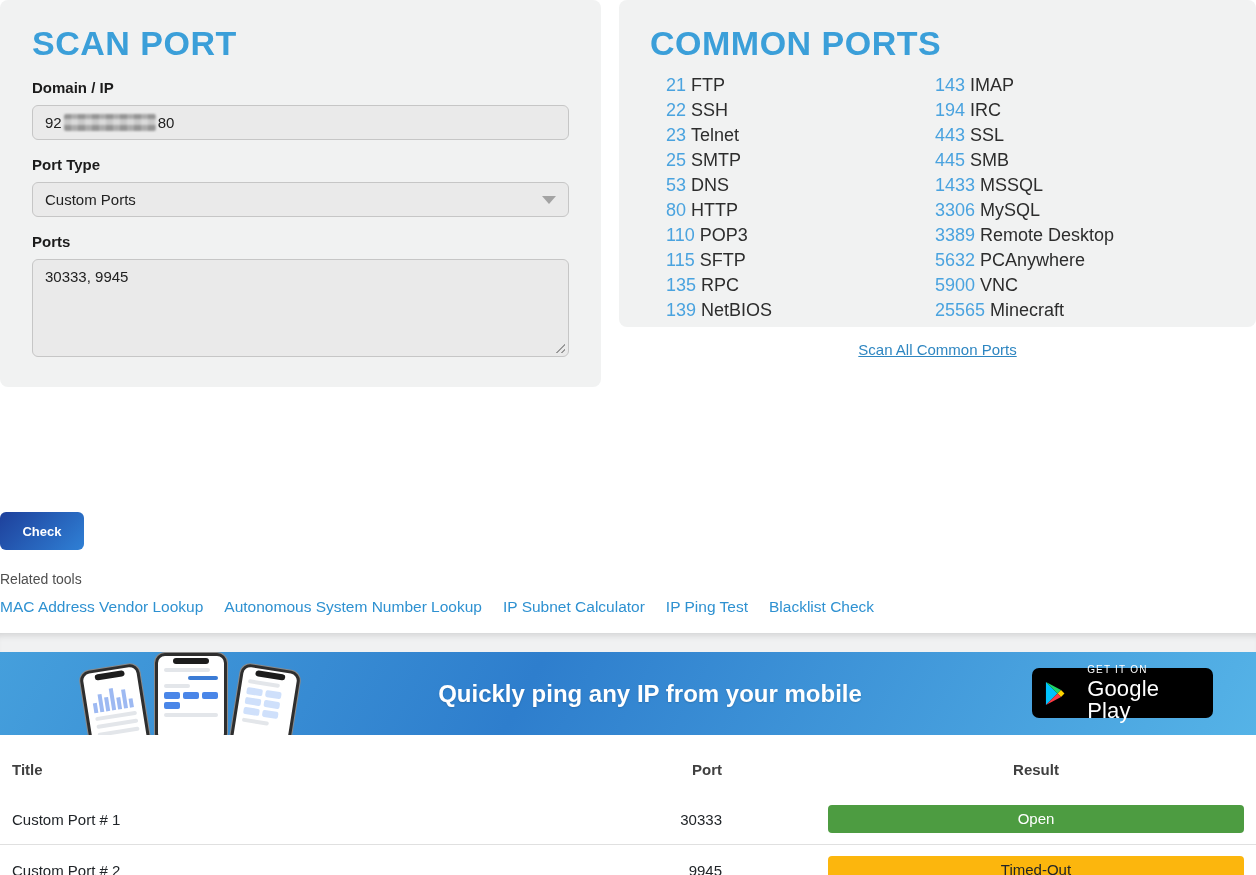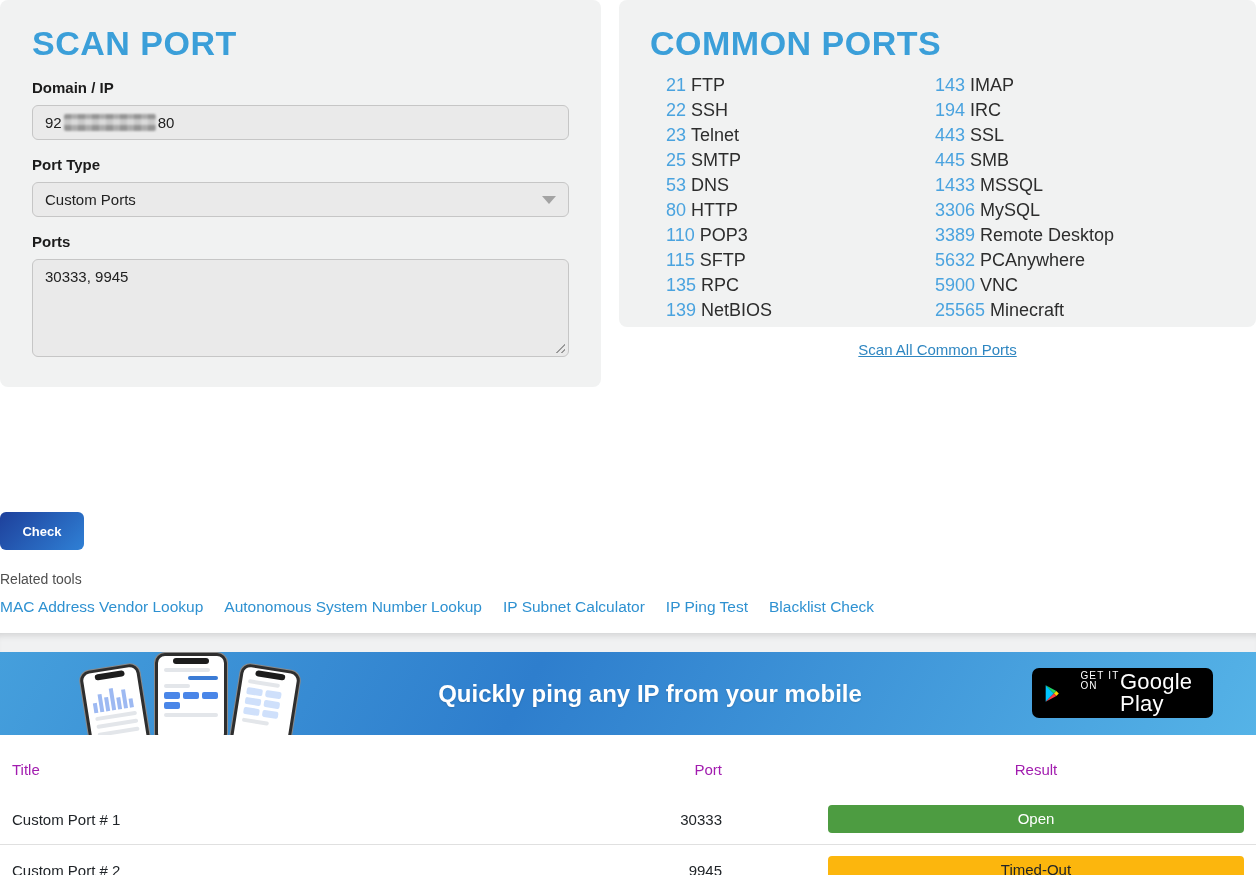--- a/index.html
+++ b/index.html
@@ -76,27 +76,27 @@
   .bars i { display:block; width:4px; background:#9db9f2; }
   .line { height:4px; background:#e3e6ea; border-radius:2px; margin:4px 6px; }
   .line.blue { background:#3a7bd5; width:45%; margin-left:auto; }
   .chips { display:flex; flex-wrap:wrap; gap:3px; margin:4px 6px; }
   .chips i { display:block; width:16px; height:7px; background:#cfe0fb; border-radius:2px; }
   .chips i.solid { background:#4a86e8; }
 
   
   .gp-badge { position:absolute; right:43px; top:16px; width:181px; height:50px; background:#000;
     border-radius:7px; display:flex; align-items:center; padding:0 13px; gap:11px; cursor:pointer; }
-  .gp-text { display:flex; flex-direction:row; line-height:1; color:#fff;margin-left:8px; }
+  .gp-text { display:flex; flex-direction:column; line-height:1; color:#fff;margin-left:8px; }
   .gp-small { font-size:10px; letter-spacing:1.2px; margin-bottom:3px; }
   .gp-store { font-size:22px; letter-spacing:.2px; }
 
   
   table.results { width: 1256px; border-collapse: collapse; }
-  .results th { font-size:15px; font-weight:400; color:#a21caf; padding: 26px 0 16px; }
+  .results th { font-size:15px; font-weight:700; color:#404040; padding: 26px 0 16px; }
   .results th.c-title, .results td.c-title { text-align:left; padding-left:12px; }
   .results th.c-port, .results td.c-port { text-align:right; }
   .results th.c-result, .results td.c-result { text-align:center; padding-left:106px; padding-right:12px; }
   .results td { font-size:15px; color:#212529; padding-top:11px; padding-bottom:11px; }
   .results tbody tr:first-child td { border-bottom: 1px solid #e0e0e0; }
   .badge { display:block; width:100%; height:28px; line-height:28px; border-radius:4px;
     font-size:15px; text-align:center; }
   .badge-open { background:#4d9c41; color:#fff; }
   .badge-timedout { background:#fcb60d; color:#212529; }
 </style>

